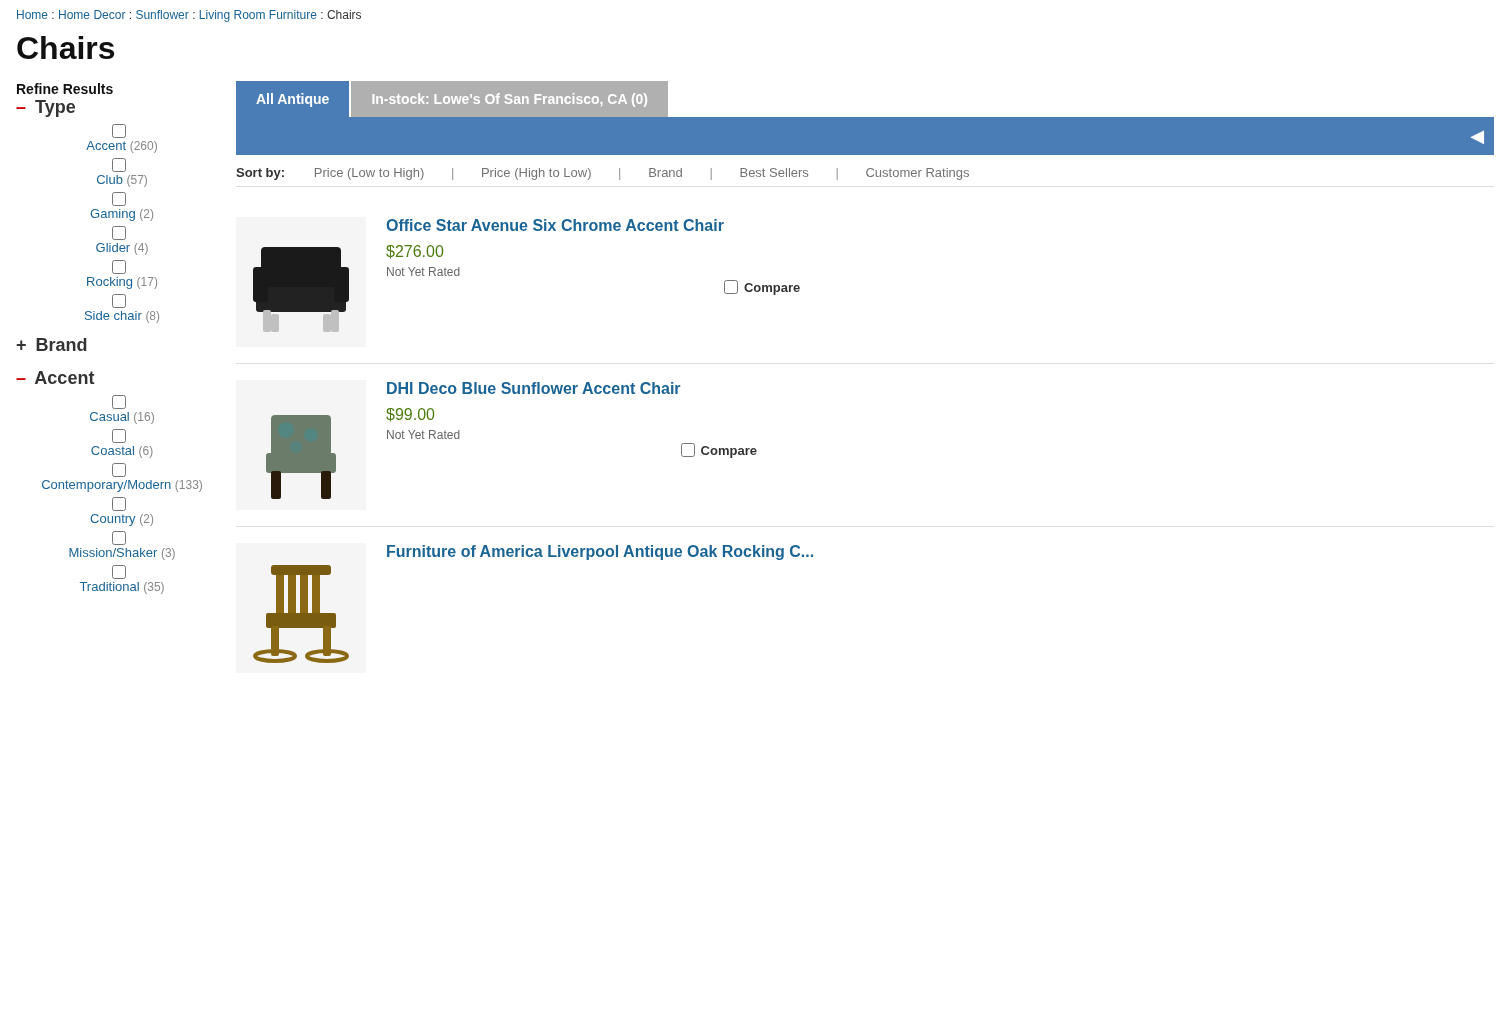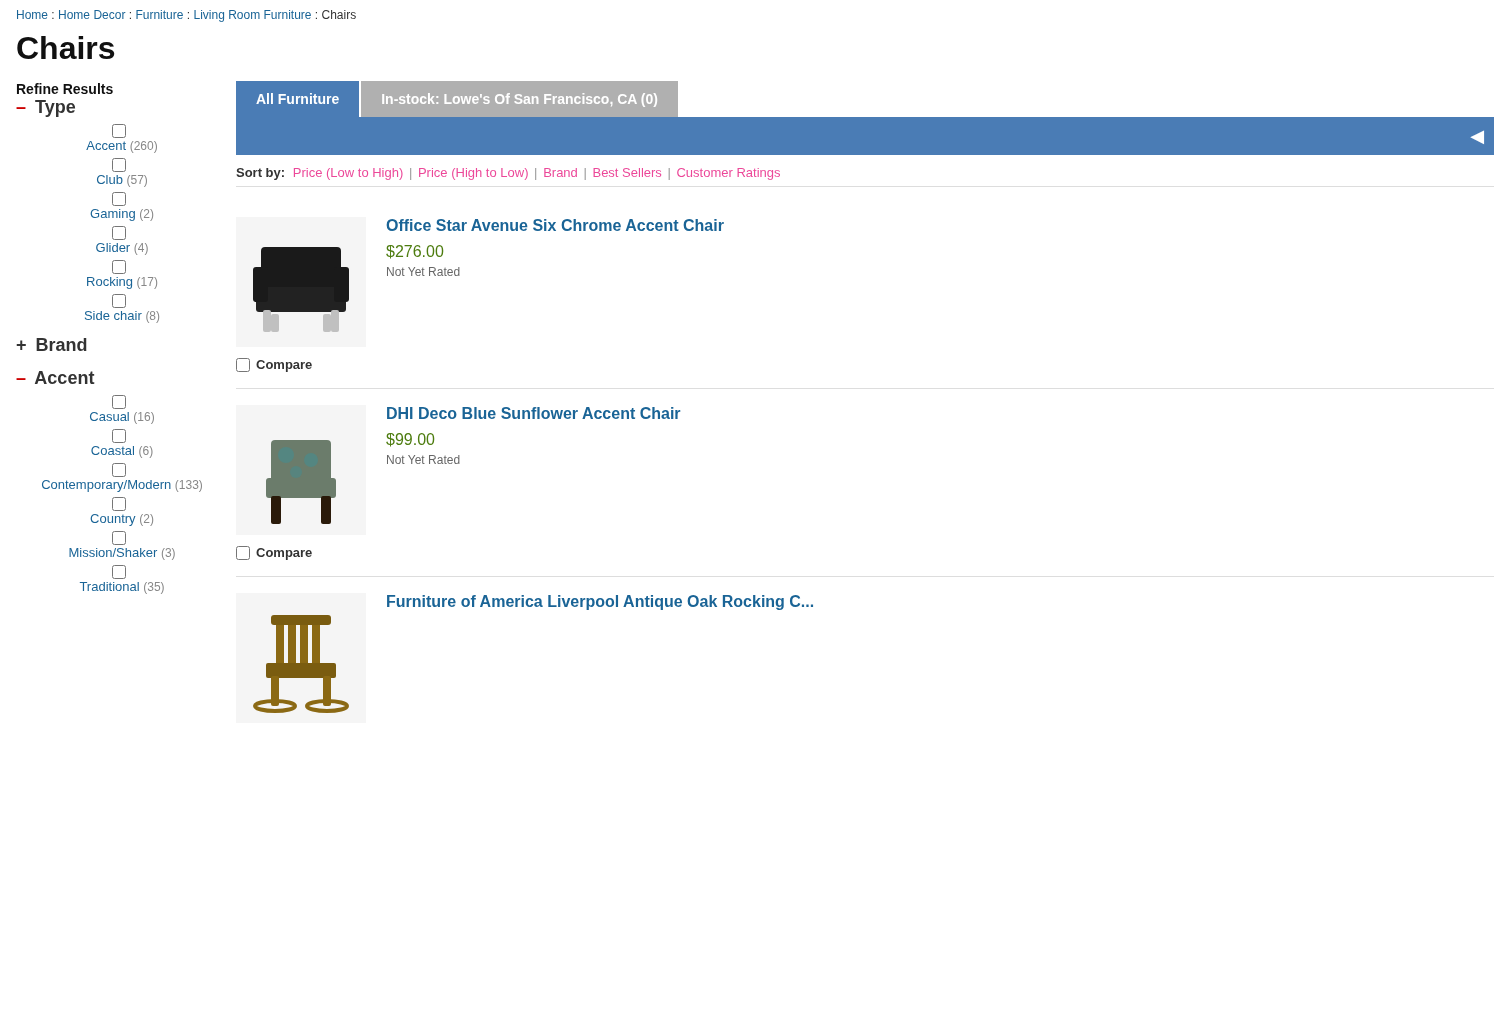--- a/index.html
+++ b/index.html
@@ -67,27 +67,27 @@
       margin-bottom: 10px;
     }
     .tab-bar-arrow {
       color: #fff;
       font-size: 18px;
     }
 
     
     .sort-bar { font-size: 13px; margin-bottom: 14px; padding-bottom: 6px; border-bottom: 1px solid #ddd; }
     .sort-bar strong { font-weight: bold; margin-right: 4px; }
-    .sort-bar a { color: #ec4899; text-decoration: none; margin: 0 0; }
+    .sort-bar a { color: #737373; text-decoration: none; margin: 0 21px; }
     .sort-bar span.sep { color: #999; margin: 0 2px; }
 
     
     .product-item {
       display: flex;
-      flex-direction: column;
+      flex-direction: row;
       padding: 16px 0;
       border-bottom: 1px solid #ddd;
     }
     .product-row {
       display: flex;
       gap: 20px;
     }
     .product-image {
       width: 130px;
       min-width: 130px;
@@ -109,21 +109,21 @@
     .compare-row label { font-size: 13px; font-weight: bold; color: #333; }
   </style>
 </head>
 <body>
 
 <div class="breadcrumb">
   <a href="#">Home</a>
   <span>: </span>
   <a href="#">Home Decor</a>
   <span>: </span>
-  <a href="#">Furniture</a>
+  <a href="#">Sunflower</a>
   <span>: </span>
   <a href="#">Living Room Furniture</a>
   <span>: </span>
   <span>Chairs</span>
 </div>
 
 <h1 class="page-title">Chairs</h1>
 
 <div class="main-layout">
 
@@ -220,21 +220,21 @@
         <label for="f-traditional">
           <span>Traditional </span><span class="count">(35)</span>
         </label>
       </div>
     </div>
   </div>
 
   <div class="content">
 
     <div class="tabs">
-      <button class="tab-active">All Furniture</button>
+      <button class="tab-active">All Antique</button>
       <button class="tab-inactive">In-stock: Lowe's Of San Francisco, CA (0)</button>
     </div>
 
     <div class="tab-bar">
       <span class="tab-bar-arrow">◀</span>
     </div>
 
     <div class="sort-bar">
       <strong>Sort by:</strong>
       <a href="#">Price (Low to High)</a>

